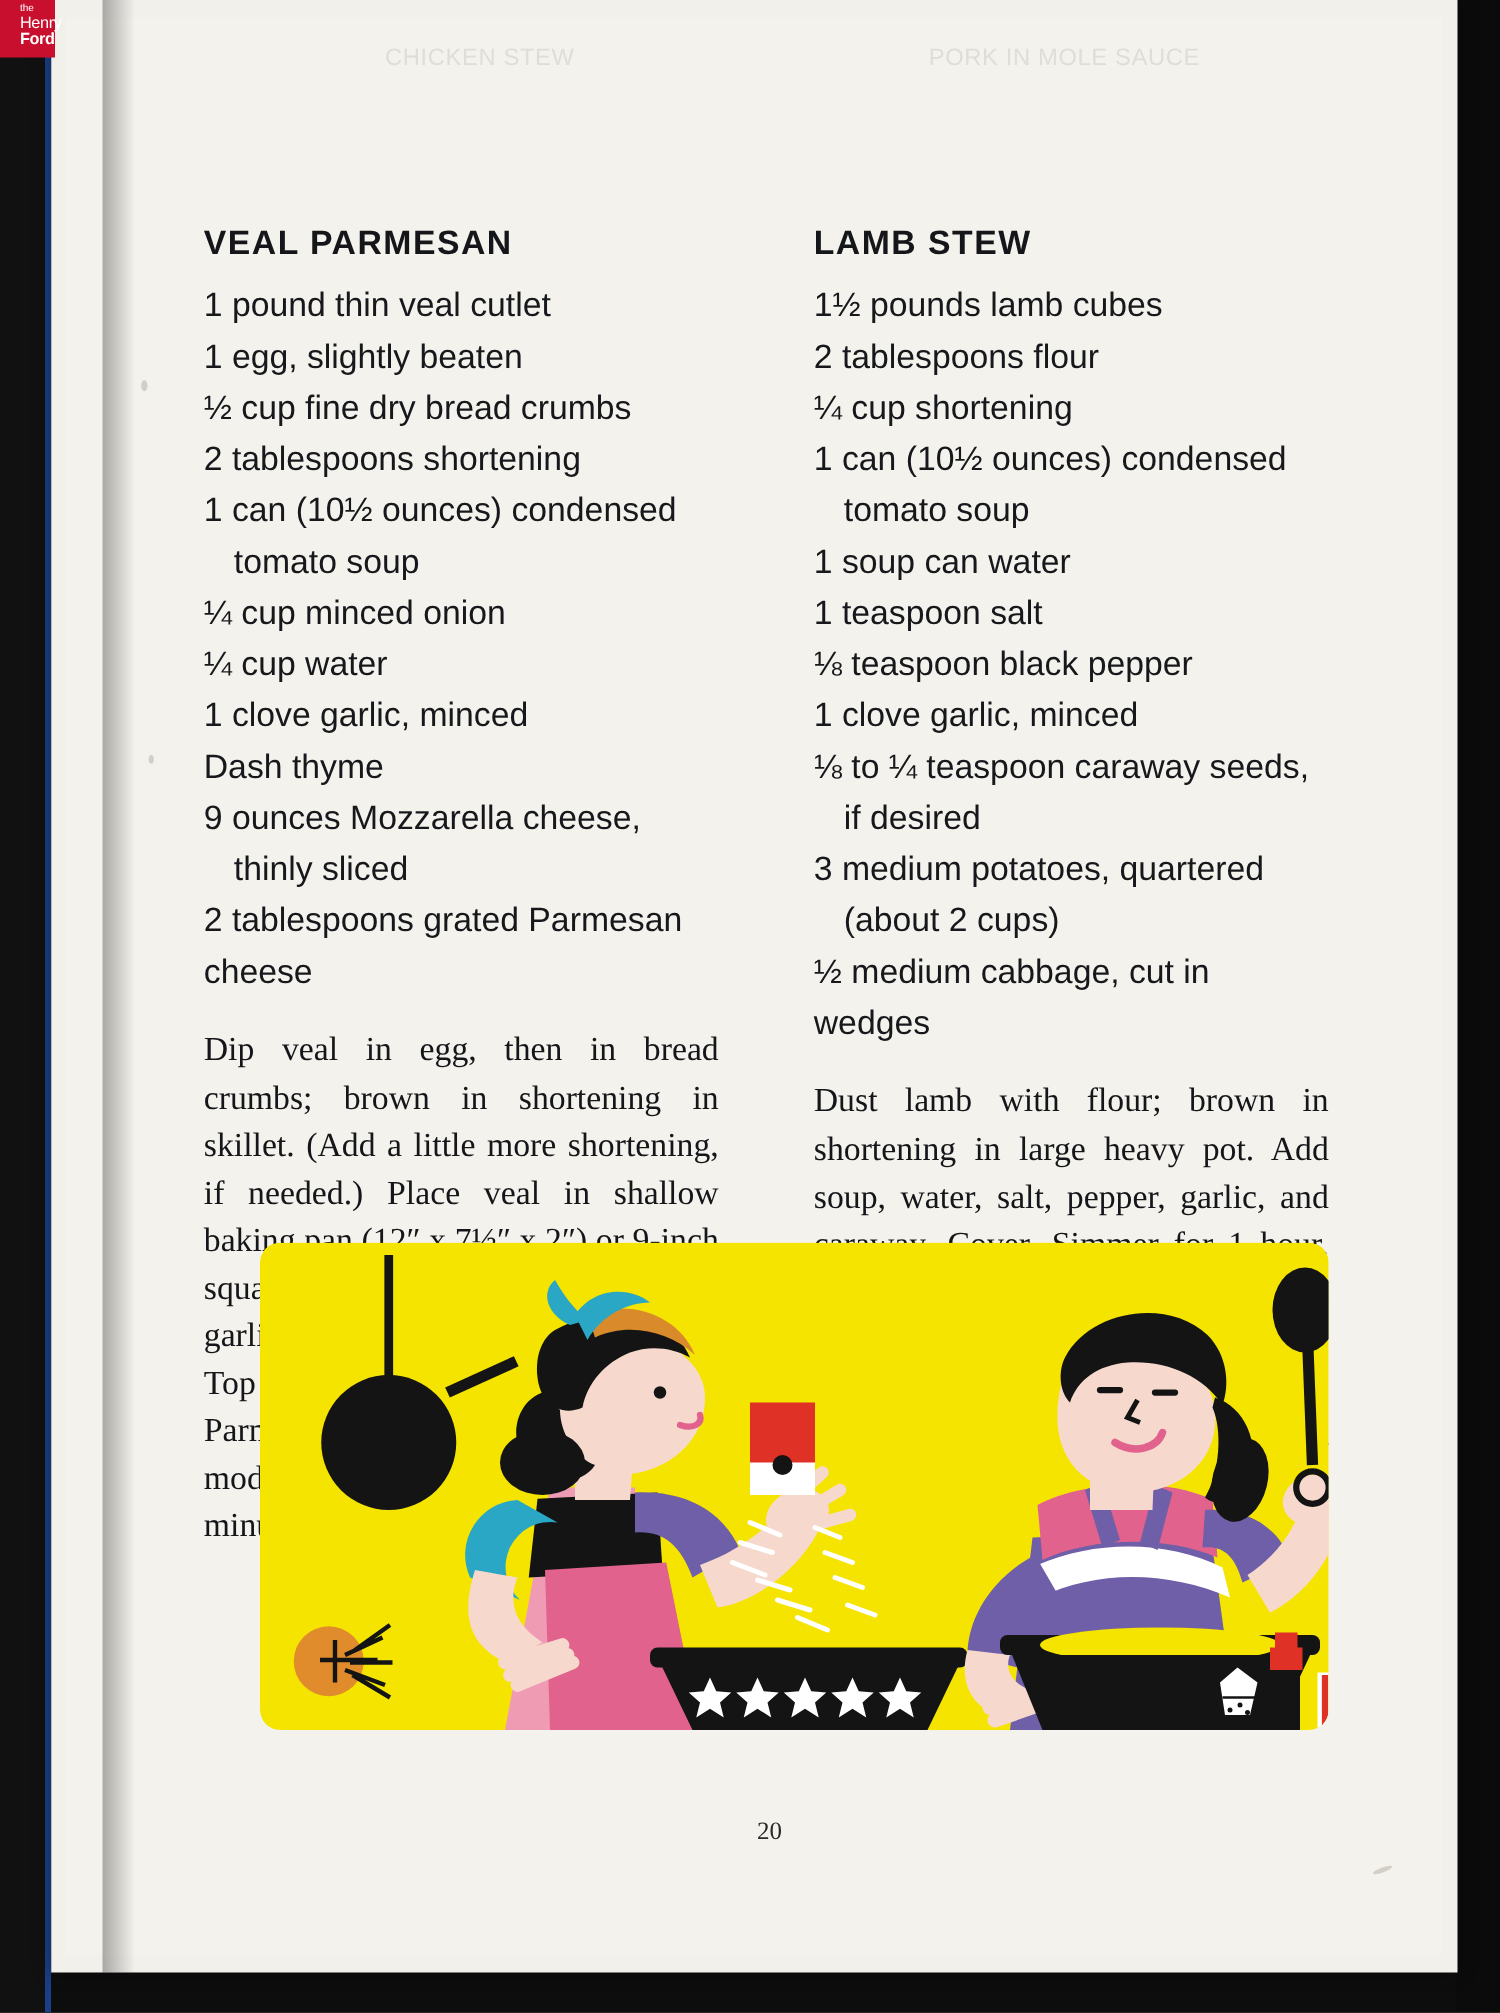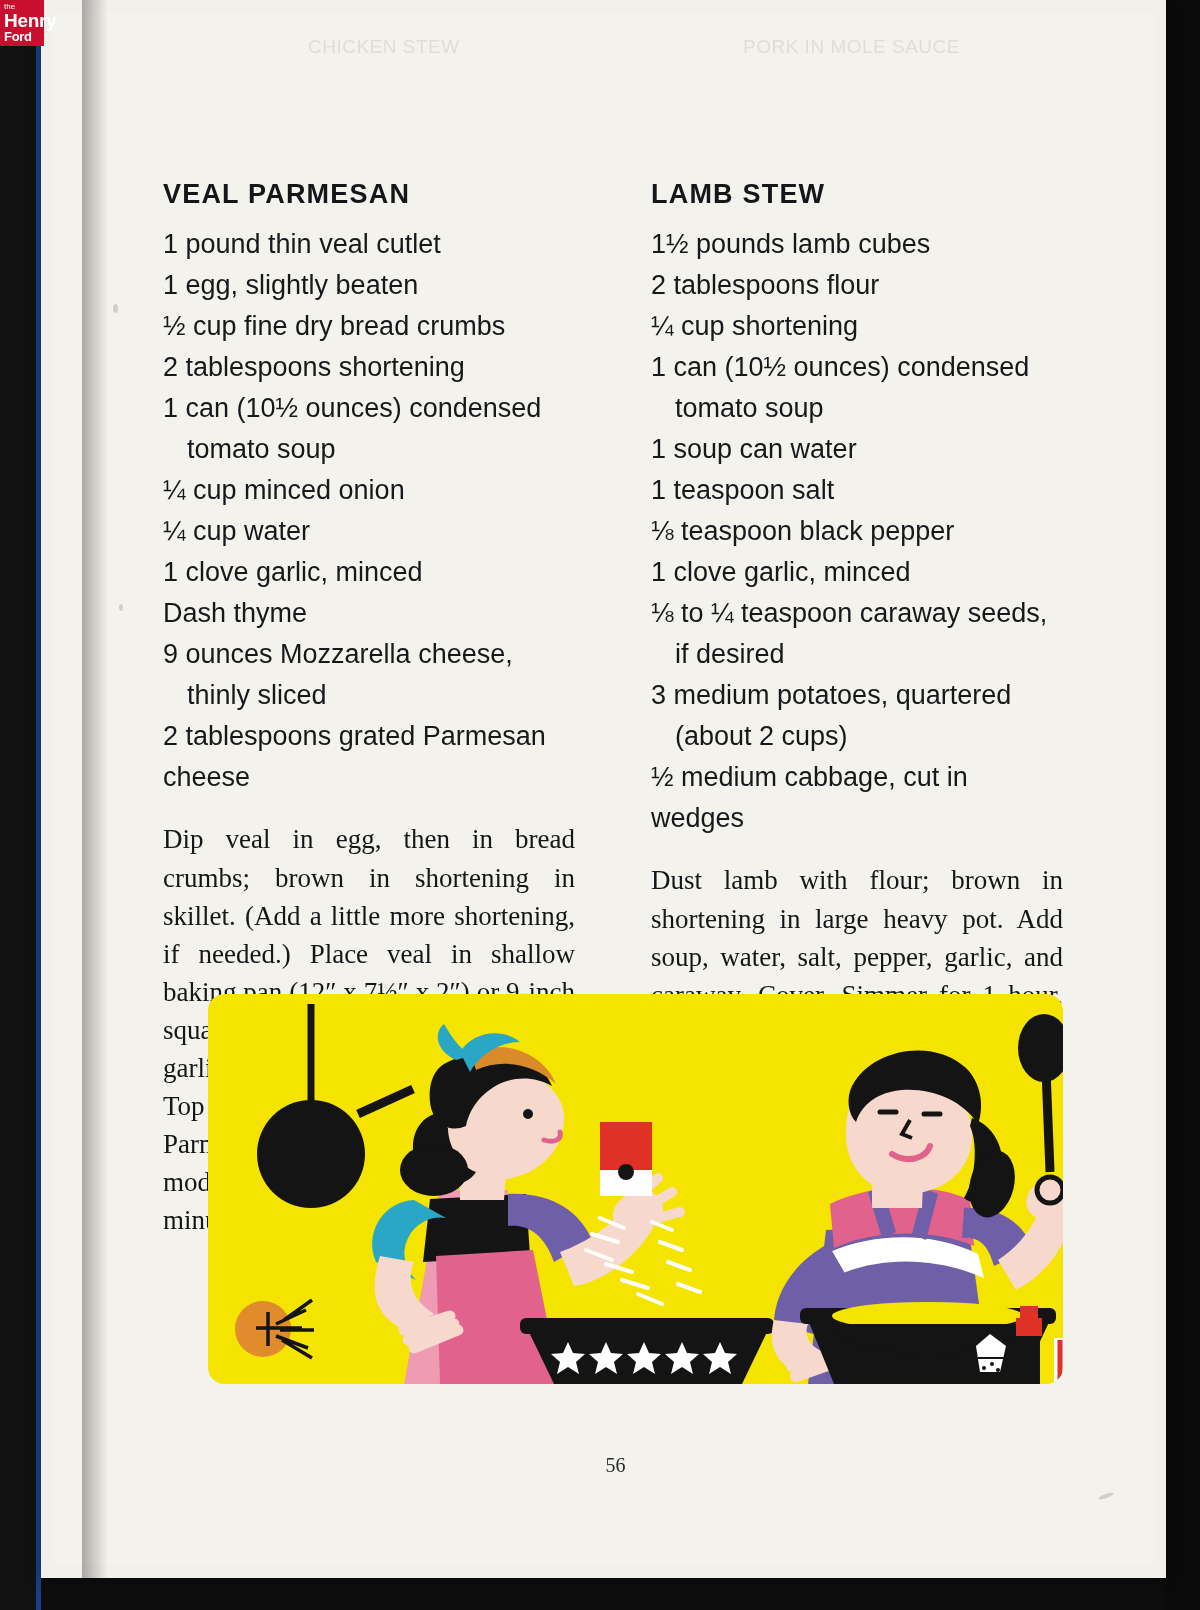--- a/index.html
+++ b/index.html
@@ -67,26 +67,26 @@
 
   
   .watermark {
     position: absolute;
     left: 0; top: 0;
     width: 44px; height: 46px;
     background: #c8102e;
     color: #ffffff;
     font-family: "Liberation Sans", sans-serif;
     line-height: 1;
-    padding: 3px 2px 0 4px;
+    padding: 3px 2px 0 16px;
     box-sizing: border-box;
     z-index: 30;
   }
   .watermark .w1 { font-size: 8px; display: block; }
-  .watermark .w2 { font-size: 19px; font-weight: bold; display: block; letter-spacing: -0.3px; }
+  .watermark .w2 { font-size: 13px; font-weight: normal; display: block; letter-spacing: -0.3px; }
   .watermark .w3 { font-size: 13px; font-weight: bold; display: block; letter-spacing: -0.3px; }
 
   
   .ghost {
     position: absolute;
     color: rgba(120, 120, 110, 0.17);
     font-family: "Liberation Sans", sans-serif;
     font-size: 19px;
     letter-spacing: 0.5px;
     user-select: none;
@@ -346,21 +346,21 @@
           <rect x="846" y="344" width="34" height="46" fill="#ffffff"></rect>
           <g stroke="#e03127" stroke-width="5">
             <path d="M852 346 L852 390"></path>
             <path d="M862 346 L862 390"></path>
             <path d="M872 346 L872 390"></path>
           </g>
         </g>
       </svg>
     </div>
 
-    <div class="page-number">56</div>
+    <div class="page-number">20</div>
   </div>
   <div class="spine-shadow"></div>
 </div>
 
 <div class="watermark">
   <span class="w1">the</span>
   <span class="w2">Henry</span>
   <span class="w3">Ford</span>
 </div>
 

